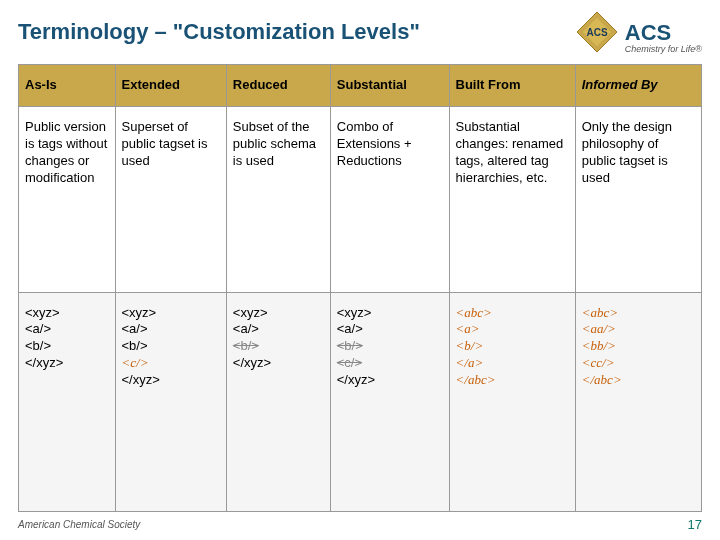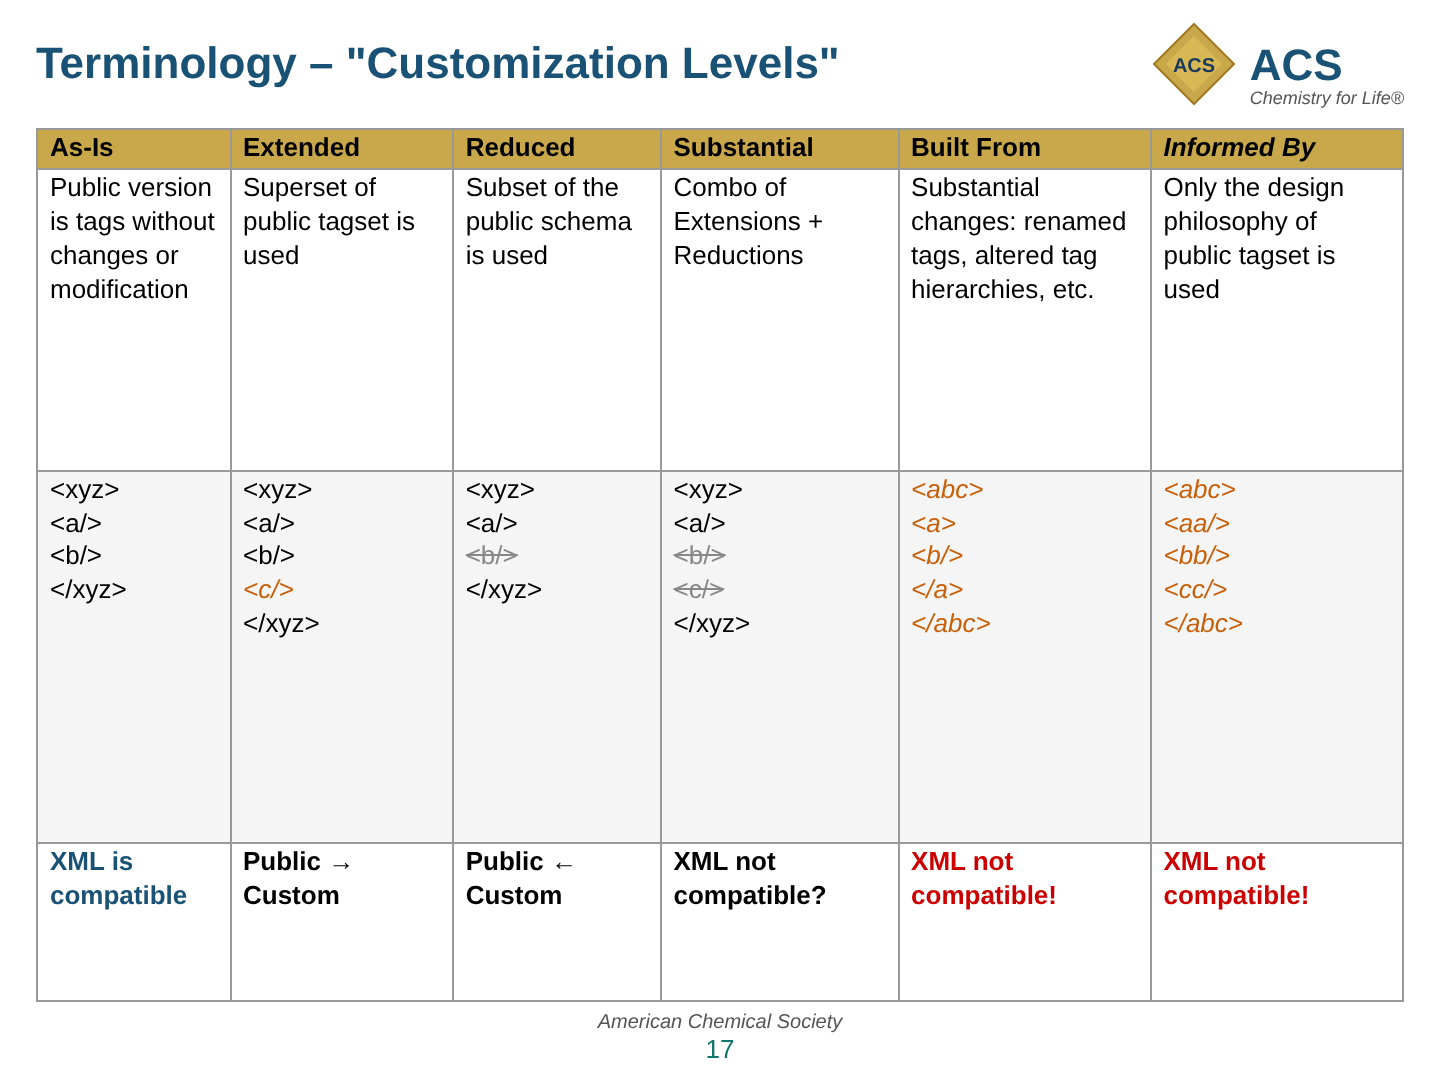--- a/index.html
+++ b/index.html
@@ -56,21 +56,21 @@
       font-style: italic;
     }
 
     table {
       width: 100%;
       border-collapse: collapse;
       flex: 1;
     }
     th, td {
       border: 1px solid #999;
-      padding: 1px 6px;
+      padding: 12px 6px;
       vertical-align: top;
       line-height: 1.3;
     }
     thead th {
       background-color: #c8a84b;
       color: #000;
       font-weight: bold;
       font-size: 13px;
       text-align: left;
     }
@@ -87,29 +87,29 @@
     .col-builtFrom { width: 17%; }
     .col-informedBy { width: 17%; font-style: italic; }
 
     .strikethrough {
       text-decoration: line-through;
       color: #888;
     }
     .orange-text {
       color: #c8600a;
       font-style: italic;
+      font-family: Liberation Serif, serif;
     }
     .footer-row {
       display: flex;
       justify-content: space-between;
       align-items: center;
       margin-top: 5px;
       font-size: 10px;
       color: #555;
-      flex-direction: column;
     }
     .footer-left {
       font-style: italic;
     }
     .footer-right {
       font-size: 13px;
       color: #0f766e;
     }
     .xml-bottom td {
       font-weight: bold;
@@ -185,40 +185,20 @@
             &lt;abc&gt;<br>&lt;a&gt;<br>&lt;b/&gt;<br>&lt;/a&gt;<br>&lt;/abc&gt;
           </span>
         </td>
         <td>
           <span class="orange-text">
             &lt;abc&gt;<br>&lt;aa/&gt;<br>&lt;bb/&gt;<br>&lt;cc/&gt;<br>&lt;/abc&gt;
           </span>
         </td>
       </tr>
 
-      <tr class="xml-bottom">
-        <td>
-          <span class="xml-compat">XML is compatible</span>
-        </td>
-        <td>
-          Public → Custom
-        </td>
-        <td>
-          Public ← Custom
-        </td>
-        <td>
-          XML not compatible?
-        </td>
-        <td>
-          <span class="xml-incompat">XML not compatible!</span>
-        </td>
-        <td>
-          <span class="xml-incompat">XML not compatible!</span>
-        </td>
-      </tr>
     </tbody>
   </table>
 
   <div class="footer-row">
     <span class="footer-left">American Chemical Society</span>
     <span class="footer-right">17</span>
   </div>
 </div>
 
 </body></html>

